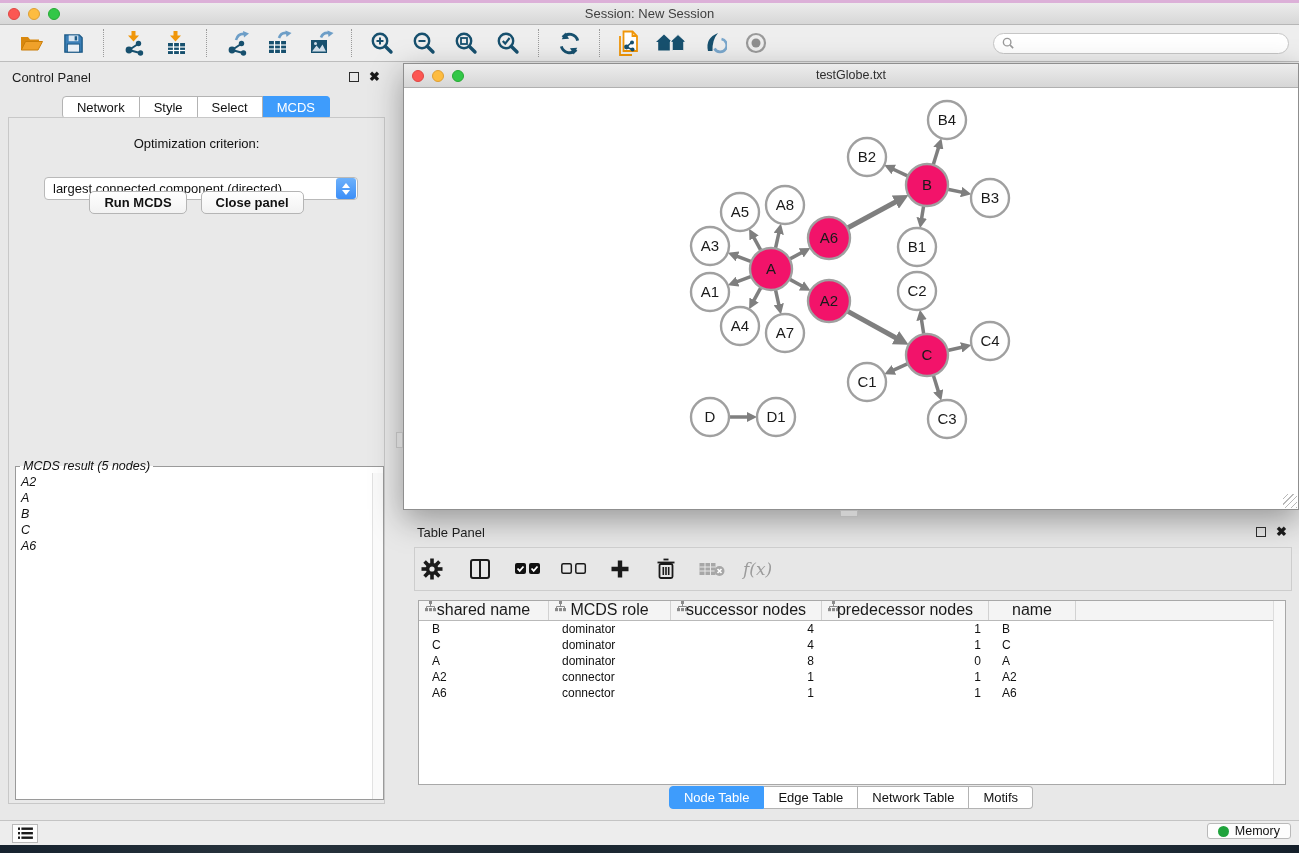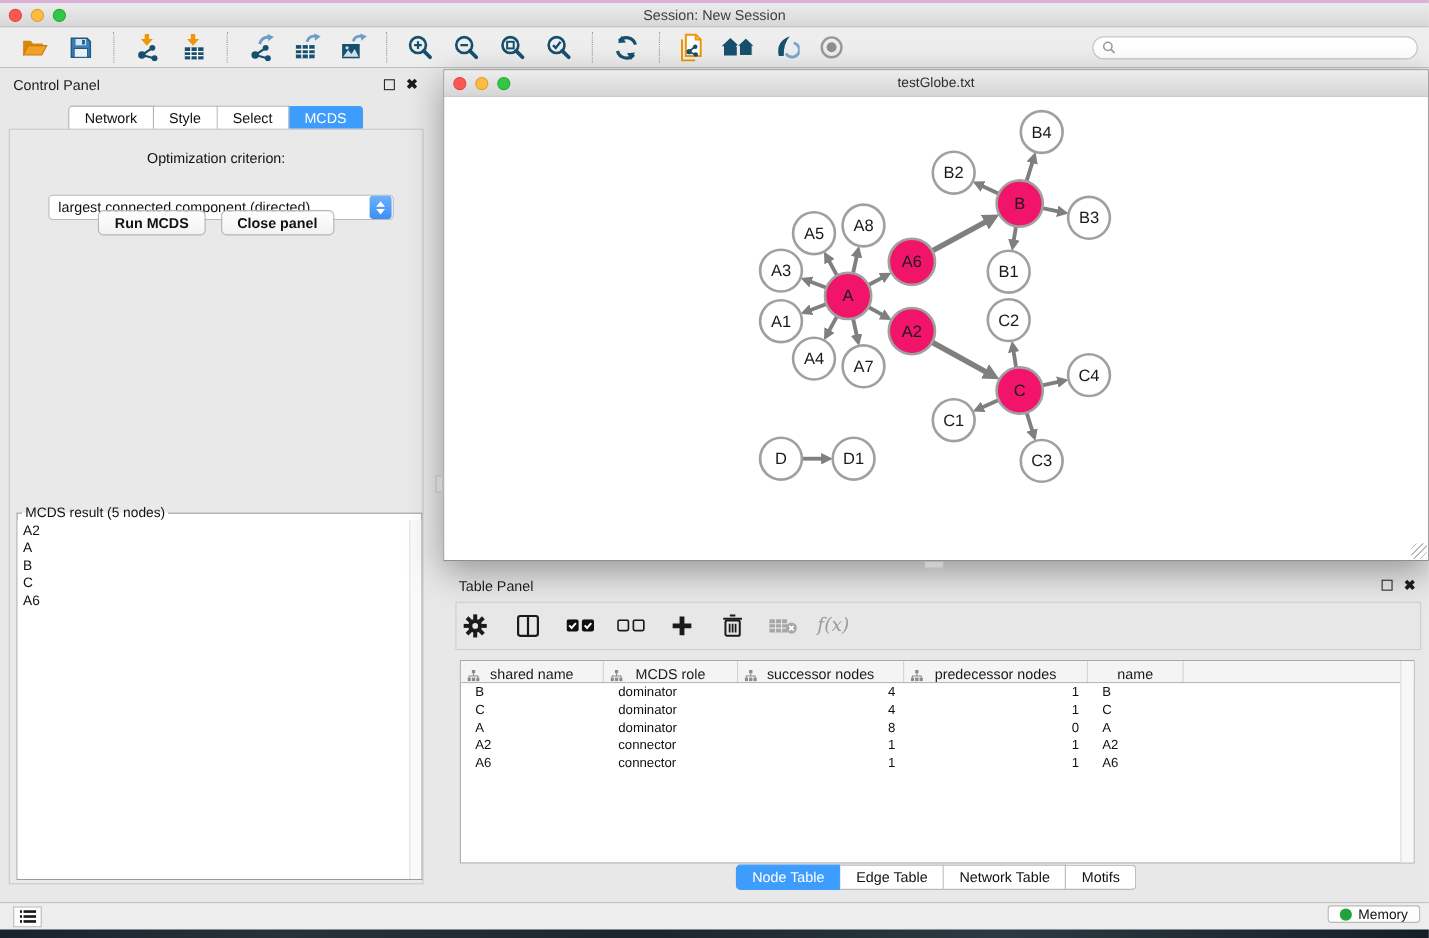--- a/index.html
+++ b/index.html
@@ -58,21 +58,21 @@
   .dropdown .dd-text { flex:1; font-size:13px; padding-left:8px; color:#111; white-space:nowrap; overflow:hidden; }
   .dd-spinner { width:20px; height:21px; border-radius:3px; margin-right:1px;
     background:linear-gradient(#6db1fb,#3c8ef7); display:flex; flex-direction:column;
     align-items:center; justify-content:center; gap:2px; }
   .dd-up { width:0; height:0; border-left:4px solid transparent; border-right:4px solid transparent; border-bottom:5px solid #fff; }
   .dd-down { width:0; height:0; border-left:4px solid transparent; border-right:4px solid transparent; border-top:5px solid #fff; }
   .btn-row { position:absolute; top:73px; left:0; right:0; display:flex; justify-content:center; gap:14px; }
   .pbtn { font-size:13px; padding:3px 14px; background:linear-gradient(#ffffff,#f2f2f2);
     border:1px solid #b5b5b5; border-radius:5px; color:#111; cursor:pointer;font-weight:bold; }
   .mcds-fieldset { position:absolute; top:341px; left:6px; width:369px; height:341px;
-    border:1px solid #9a9a9a; background:#fff; }
+    border:1px solid #9a9a9a; background:#fff;font-style:italic; }
   .mcds-fieldset legend { font-size:12.5px; color:#111; margin-left:4px; padding:0 3px; }
   .mcds-list { position:absolute; top:0; left:0; right:11px; bottom:0; background:#fff; overflow:hidden; padding-top:1px; }
   .mcds-item { font-size:12.5px; line-height:16px; padding-left:5px; color:#111; }
   .mcds-scroll { position:absolute; top:0; right:0; width:11px; bottom:0; background:#fafafa; border-left:1px solid #e2e2e2; }
 
   
   .network-window { position:absolute; left:403px; top:1px; width:896px; height:447px;
     border:1px solid #8f8f8f; box-shadow:0 10px 30px rgba(0,0,0,0.35); background:#fff; }
   .nw-titlebar { position:relative; height:24px; background:linear-gradient(#ededed,#d6d6d6);
     border-bottom:1px solid #b0b0b0; }
@@ -86,22 +86,22 @@
 
   
   .table-panel { position:absolute; left:403px; top:458px; width:896px; height:297px; }
   .tp-toolbar { position:absolute; top:27px; left:11px; right:7px; height:44px; background:#e7e7e7;
     border:1px solid #cdcdcd; display:flex; align-items:center; padding-left:0; }
   .tp-btn { background:none; border:none; height:34px; min-width:34px; display:flex; align-items:center;
     justify-content:center; cursor:pointer; margin-right:4px; }
   .fx-label { font-family:"DejaVu Serif", serif; font-style:italic; font-size:17px; color:#9b9b9b; }
   .tp-table { position:absolute; top:80px; left:15px; right:13px; bottom:32px; background:#fff; border:1px solid #a8a8a8; }
   .tp-head { display:flex; height:20px; background:#f4f4f4; border-bottom:1px solid #b9b9b9; }
-  .th-cell { position:relative; display:flex; align-items:flex-end; border-right:1px solid #d2d2d2;
-    font-size:13px; color:#1a1a1a; }
+  .th-cell { position:relative; display:flex; align-items:flex-start; border-right:1px solid #d2d2d2;
+    font-size:16px; color:#1a1a1a; }
   .th-cell .th-icon { margin-left:6px; }
   .th-cell .th-text { position:absolute; left:0; right:0; text-align:center; }
   .tp-row { display:flex; height:16px; }
   .td-cell { font-size:12px; color:#111; padding-left:13px; line-height:16px; white-space:nowrap; }
   .td-cell.num { text-align:right; padding-left:0; padding-right:8px; }
   .tp-scroll { position:absolute; top:0; right:0; bottom:0; width:12px; background:#f7f7f7; border-left:1px solid #ddd; }
   .tp-tabs { position:absolute; bottom:8px; left:0; right:0; display:flex; justify-content:center; }
   .tp-tab { font-size:13px; padding:3px 14px; background:#fff; border:1px solid #b3b3b3; border-left:none; color:#111; cursor:pointer; }
   .tp-tab:first-child { border-left:1px solid #b3b3b3; border-radius:4px 0 0 4px; }
   .tp-tab:last-child { border-radius:0 4px 4px 0; }

